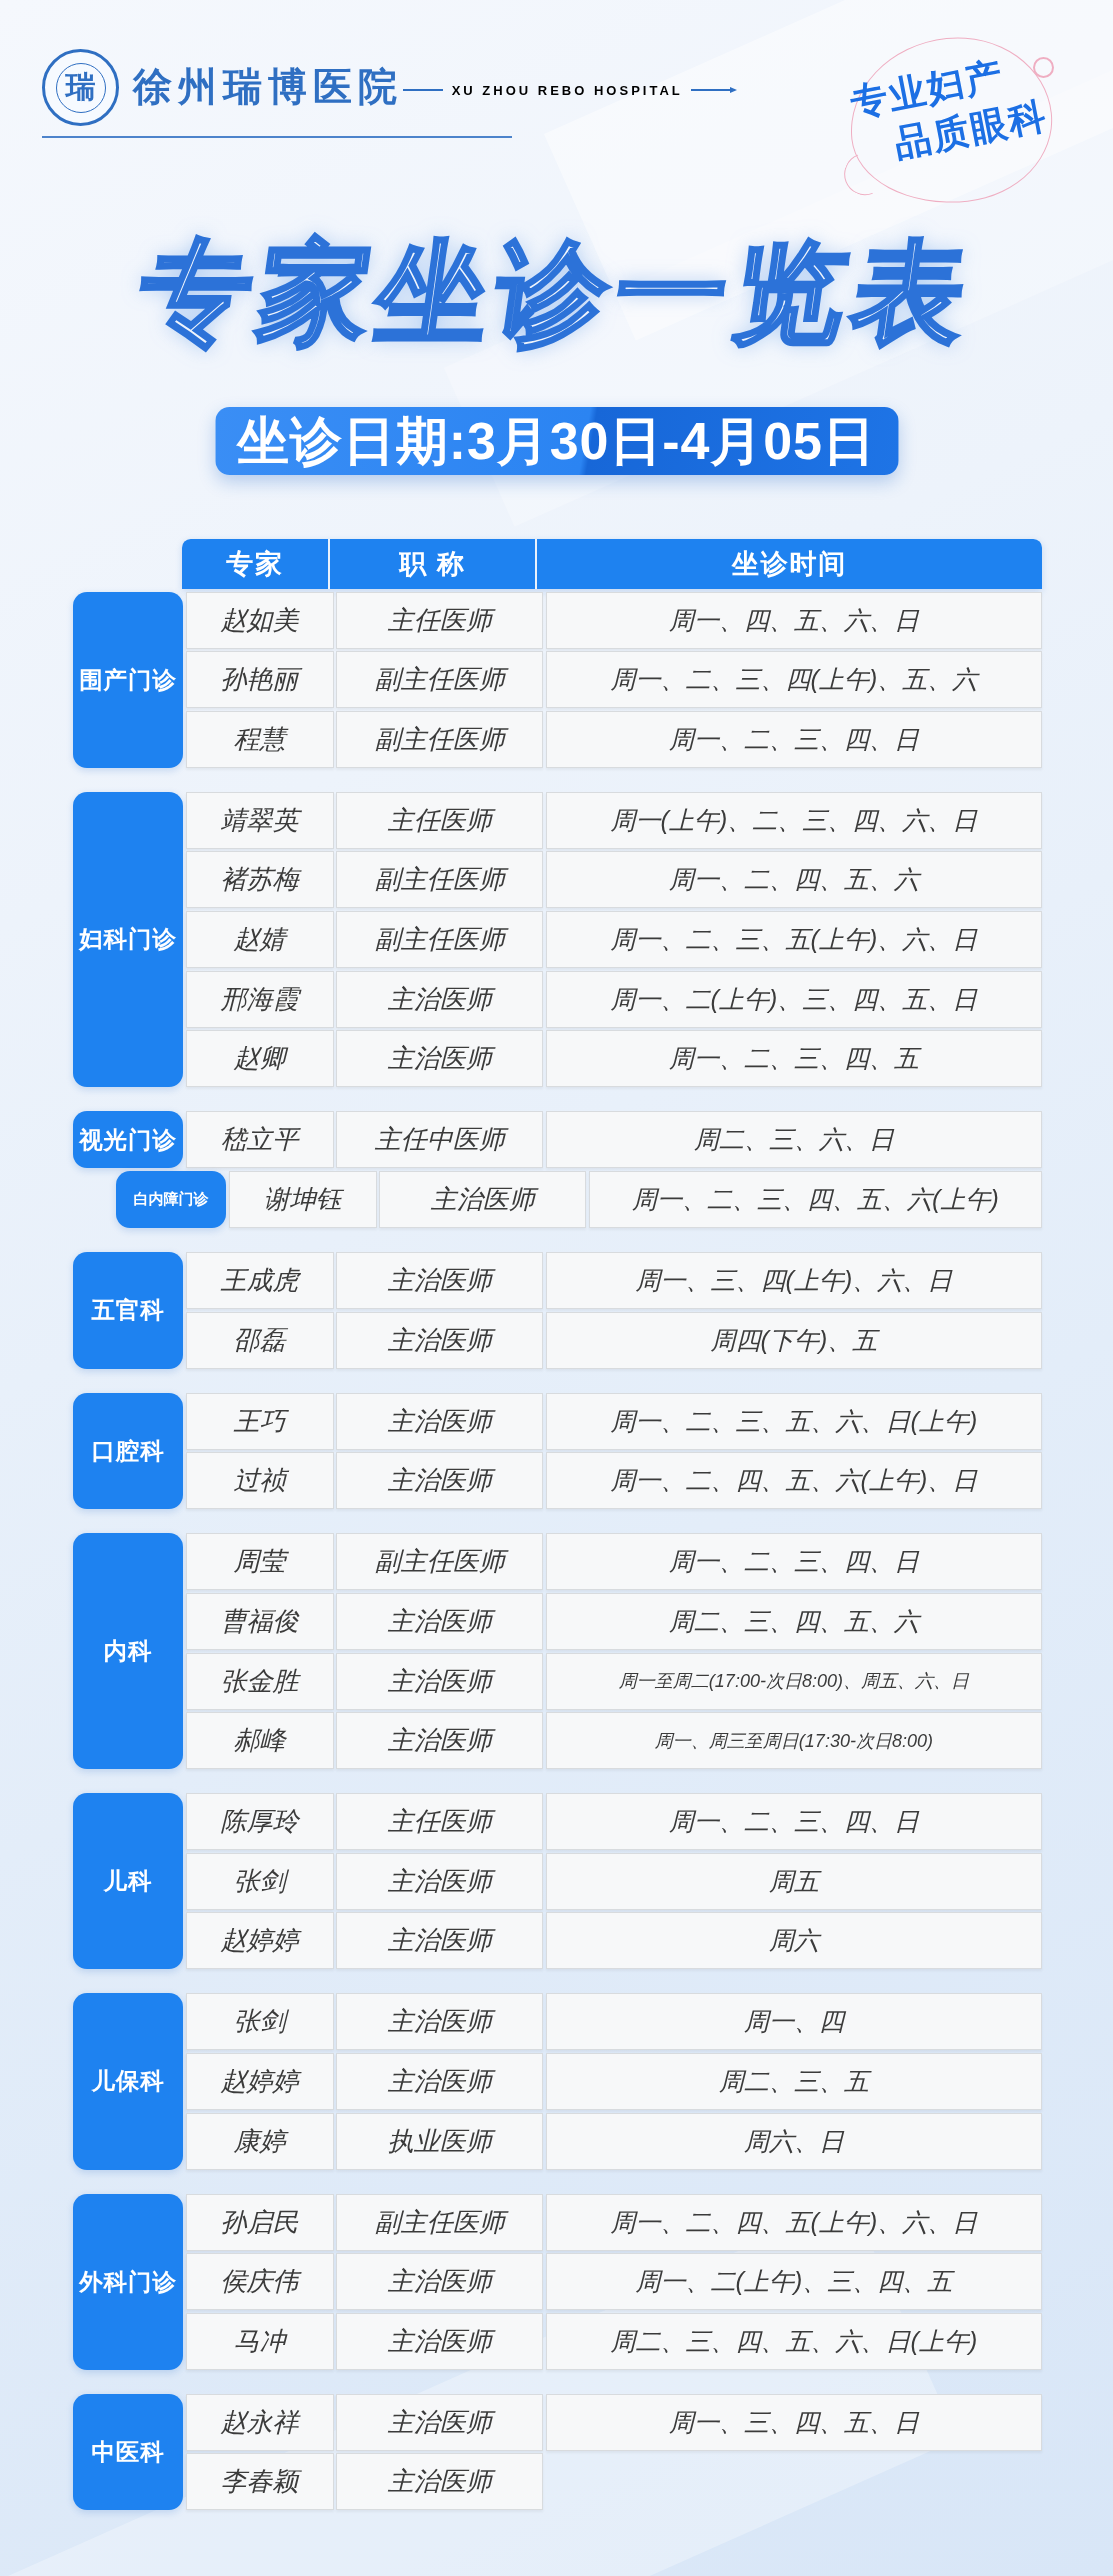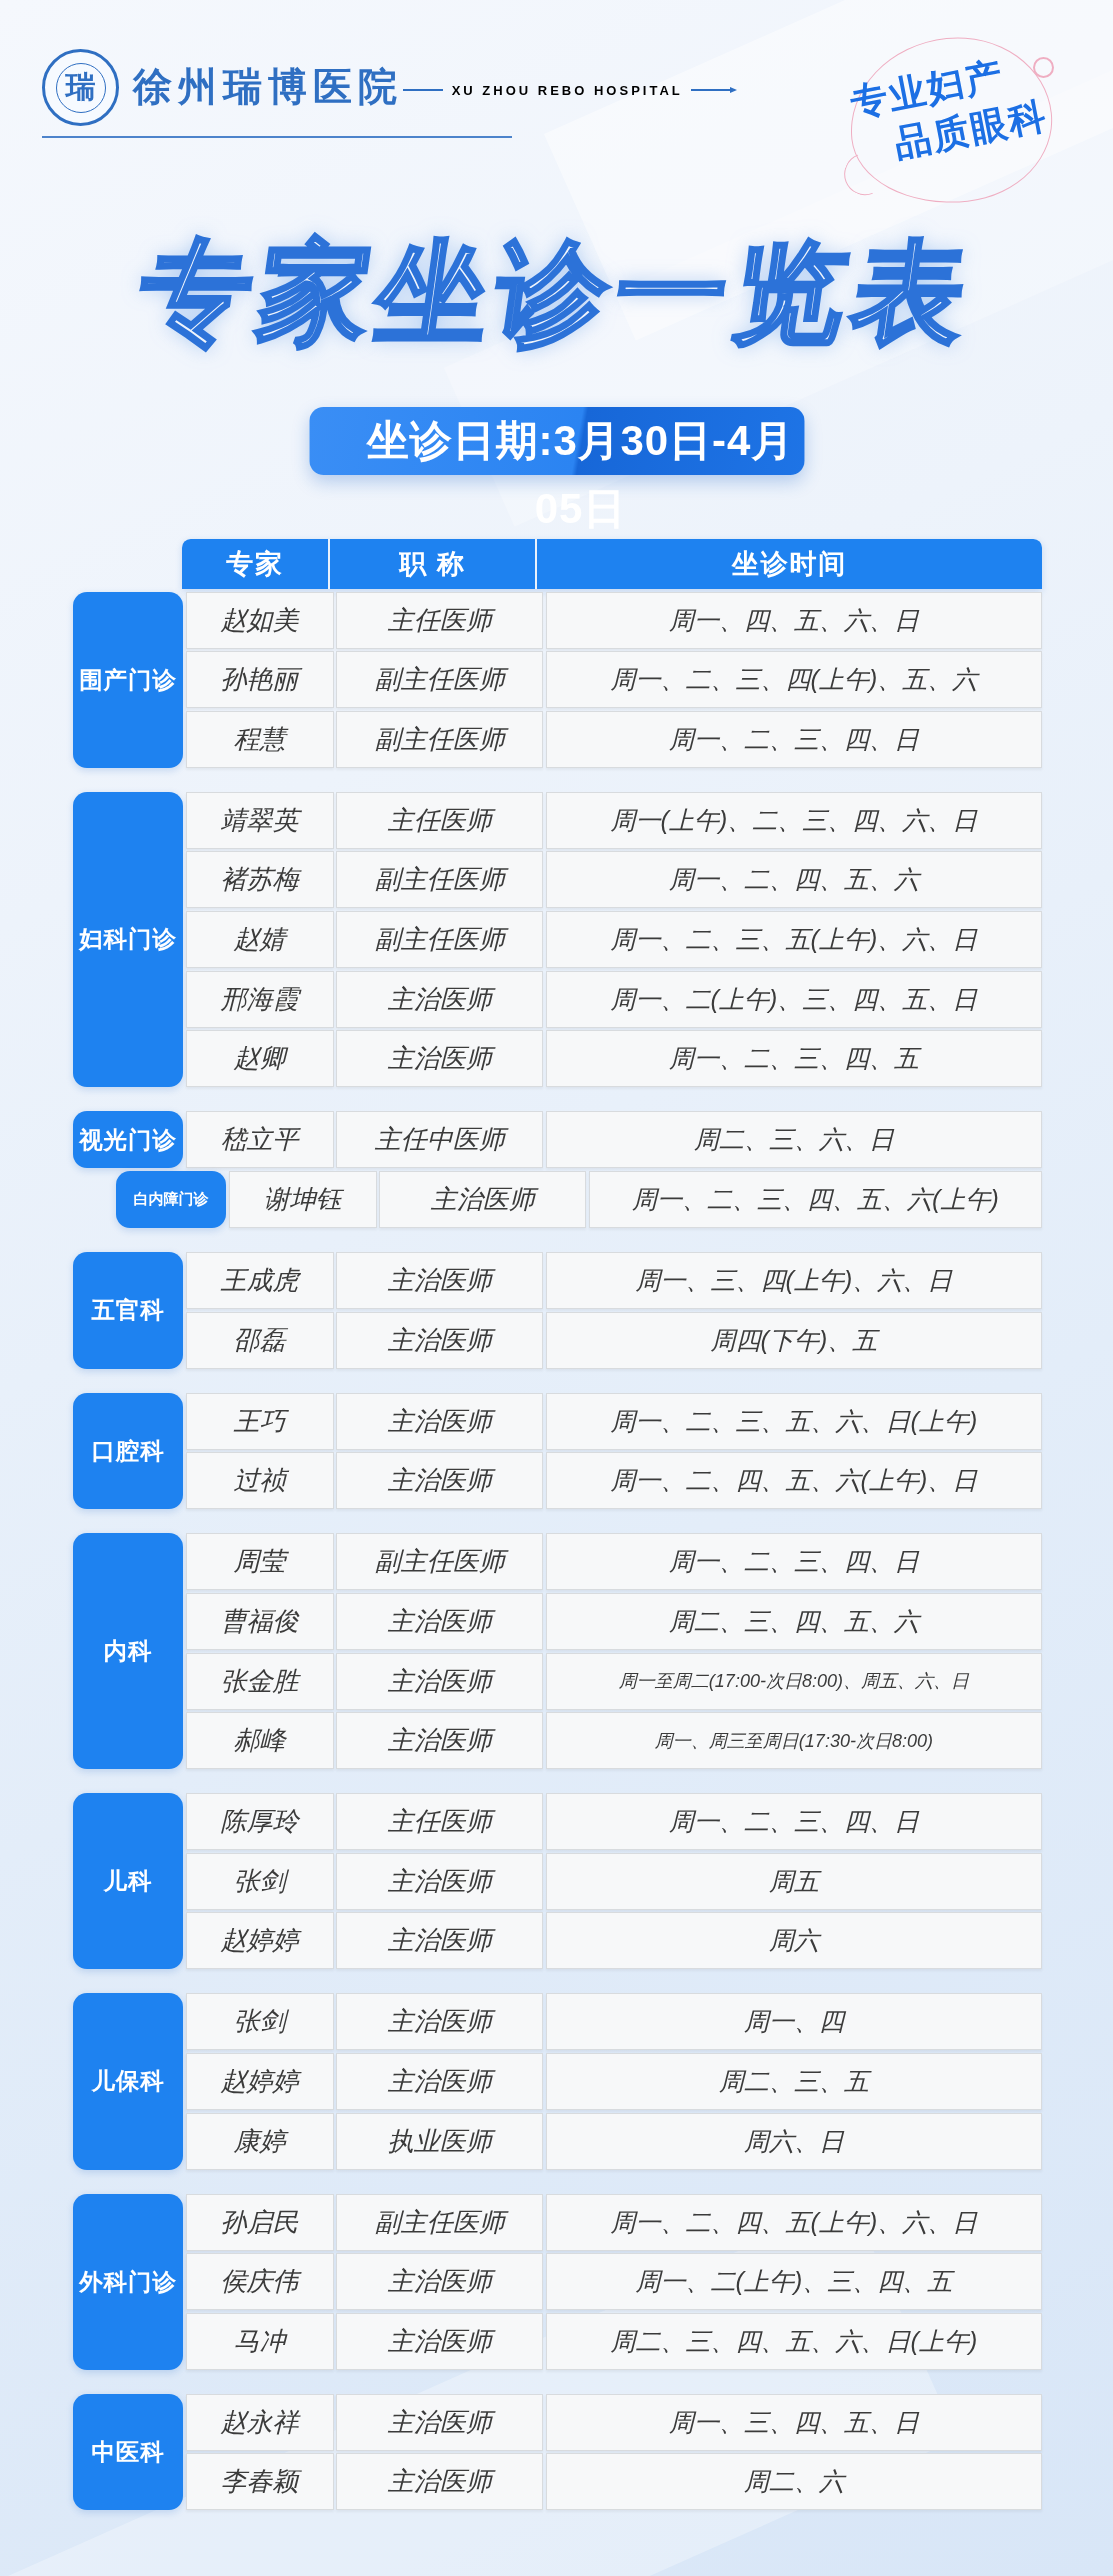--- a/index.html
+++ b/index.html
@@ -50,24 +50,24 @@
   .badge-text .l2 { margin-left:35px; }
 
   
   .main-title { position:absolute; top:219px; left:0; width:100%; text-align:center;
        font-size:111px; font-weight:900; letter-spacing:7.8px; white-space:nowrap;
        color:#eef4fc; -webkit-text-stroke:3.5px #2c72d8; transform:skewX(-8deg);
        text-shadow:0 0 19px rgba(120,170,235,.6); }
 
   
   .date-banner { position:absolute; top:407px; left:50%; transform:translateX(-50%);
-       width:495px; height:68px; line-height:68px; text-align:center;
-       border-radius:14px; color:#ffffff; font-size:42px; font-weight:700; letter-spacing:0.9px;
+       width:683px; height:68px; line-height:68px; text-align:center;
+       border-radius:14px; color:#ffffff; font-size:52px; font-weight:700; letter-spacing:0.9px;
        background:linear-gradient(100deg,#3a8ef5 0%,#2b84f2 54%,#1767d8 55%,#1e74e6 100%);
-       box-shadow:0 7px 17.4px rgba(30,100,200,.28);padding-left:48px; }
+       box-shadow:0 7px 17.4px rgba(30,100,200,.28); }
 
   
   .schedule { position:absolute; top:539px; left:73px; width:969px; }
   .thead { margin-left:109px; height:50px; display:grid; grid-template-columns:148px 207px 1fr;
        background:#1e82f0; border-radius:8.7px 8.7px 0 0; color:#fff;
        font-size:27px; font-weight:700; box-shadow:0 2.6px 7px rgba(30,100,200,.18); }
   .thead .hcell { display:flex; align-items:center; justify-content:center; letter-spacing:1.7px; }
   .thead .hcell:not(:last-child) { border-right:2.6px solid #eaf2fc; }
 
   .groups { display:flex; flex-direction:column; gap:24px; margin-top:2.6px; }
@@ -318,19 +318,18 @@
         <div class="dept">中医科</div>
         <div class="rows">
           <div class="row">
             <div class="cell name">赵永祥</div>
             <div class="cell title">主治医师</div>
             <div class="cell time">周一、三、四、五、日</div>
           </div>
           <div class="row">
             <div class="cell name">李春颖</div>
             <div class="cell title">主治医师</div>
-            <div class="cell time">周二、六</div>
           </div>
         </div>
       </div>
     </div>
 </div>
 
 
 </body></html>

